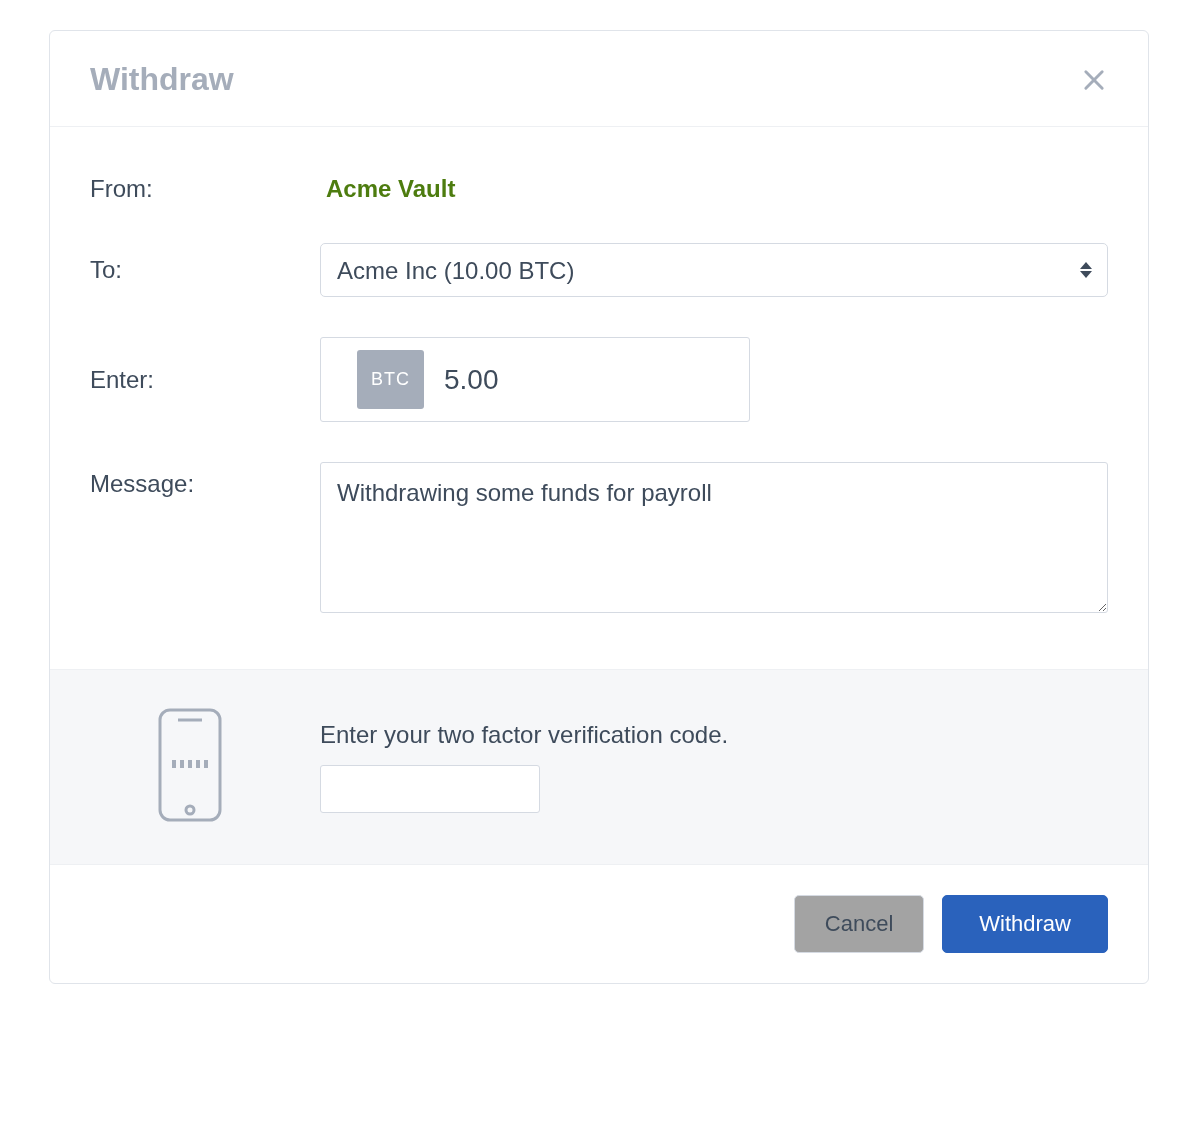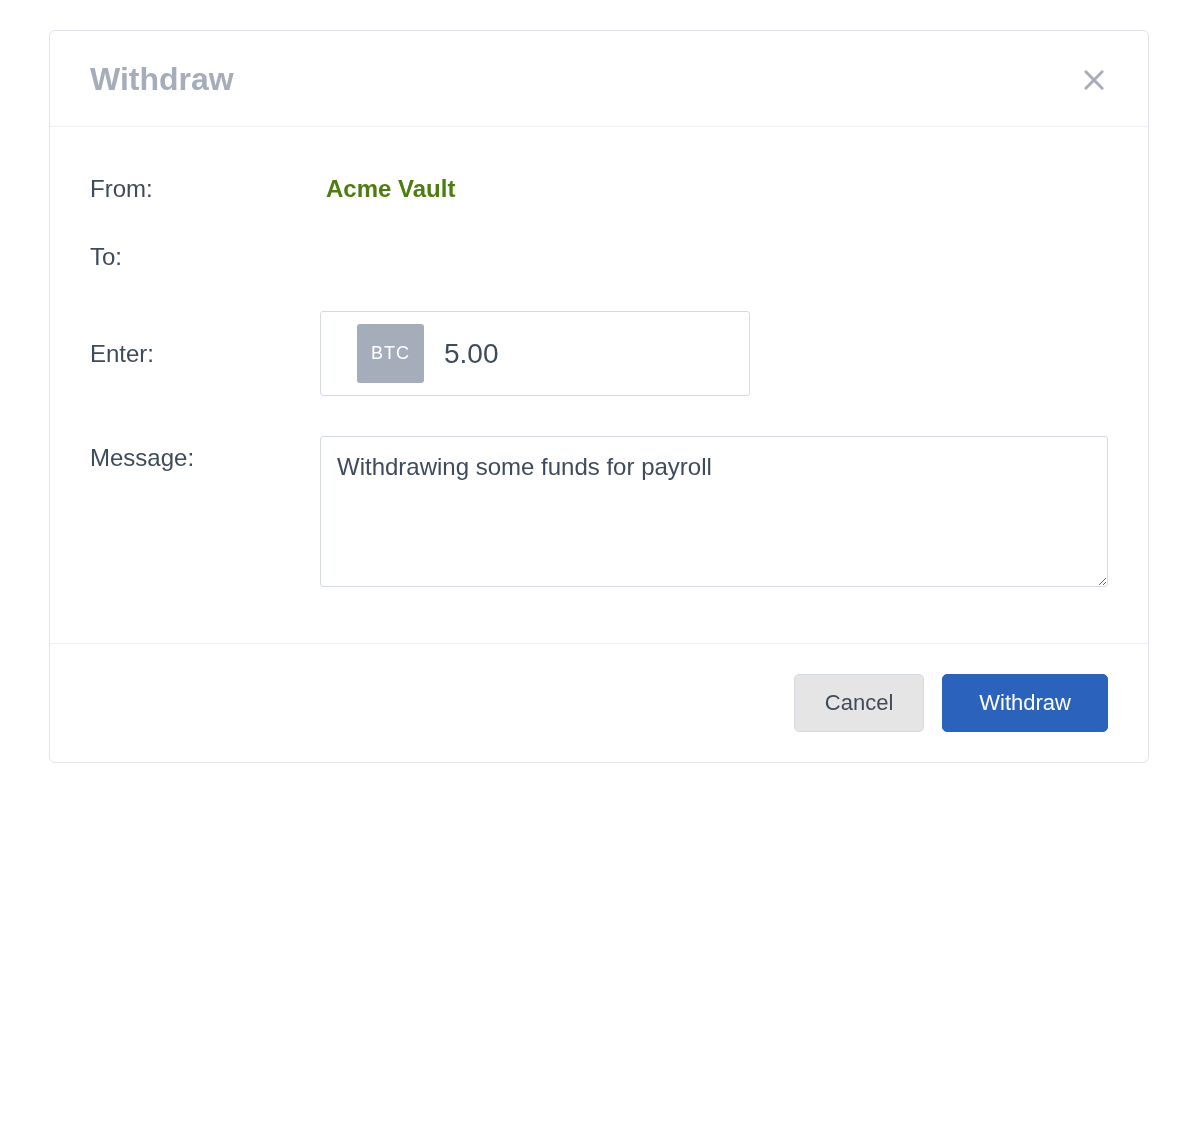--- a/index.html
+++ b/index.html
@@ -208,21 +208,21 @@
     .btn {
       height: 58px;
       padding: 0 30px;
       font-size: 22px;
       border-radius: 5px;
       cursor: pointer;
       font-family: inherit;
       font-weight: 400;
     }
     .btn-cancel {
-      background: #e5e5e5;
+      background: #a3a3a3;
       color: #3e4b5b;
       border: 1px solid #d5dae2;
     }
     .btn-primary {
       background: #2a62bc;
       color: #ffffff;
       border: 1px solid #2a62bc;
       padding: 0 36px;
     }
   </style>
@@ -241,38 +241,71 @@
   </div>
 
   <div class="modal-body">
     <div class="form-row">
       <div class="form-label">From:</div>
       <div class="form-value form-value-bold">Acme Vault</div>
     </div>
 
     <div class="form-row align-center">
       <div class="form-label">To:</div>
+      <div class="form-value">
+        <div class="select-wrapper">
+          <select class="select-field">
+            <option>Acme Inc (10.00 BTC)</option>
+          </select>
+          <div class="select-caret">
+            <div class="caret-up"></div>
+            <div class="caret-down"></div>
+          </div>
+        </div>
+      </div>
     </div>
 
     <div class="form-row align-center">
       <div class="form-label">Enter:</div>
       <div class="form-value">
         <div class="amount-wrapper">
           <div class="currency-badge">BTC</div>
           <input type="text" class="amount-input" value="5.00" style="">
         </div>
       </div>
     </div>
 
     <div class="form-row" style="margin-bottom:0;">
       <div class="form-label">Message:</div>
       <div class="form-value">
         <textarea class="message-textarea" style="">Withdrawing some funds for payroll</textarea>
       </div>
     </div>
   </div>
 
+  <div class="twofa-section">
+    <div class="phone-icon-wrapper">
+      <div class="phone-icon">
+        <svg viewBox="0 0 80 120" fill="none" stroke="#a5adba" stroke-width="3">
+          <rect x="10" y="5" width="60" height="110" rx="10" ry="10"></rect>
+          <line x1="28" y1="15" x2="52" y2="15" stroke-width="3"></line>
+          <circle cx="40" cy="105" r="4" fill="none"></circle>
+          <g stroke-width="4" stroke-linecap="butt">
+            <line x1="24" y1="55" x2="24" y2="63"></line>
+            <line x1="32" y1="55" x2="32" y2="63"></line>
+            <line x1="40" y1="55" x2="40" y2="63"></line>
+            <line x1="48" y1="55" x2="48" y2="63"></line>
+            <line x1="56" y1="55" x2="56" y2="63"></line>
+          </g>
+        </svg>
+      </div>
+    </div>
+    <div class="twofa-content">
+      <div class="twofa-label">Enter your two factor verification code.</div>
+      <input type="text" class="twofa-input" style="">
+    </div>
+  </div>
 
   <div class="modal-footer">
     <button class="btn btn-cancel">Cancel</button>
     <button class="btn btn-primary">Withdraw</button>
   </div>
 </div>
 
 </body></html>

